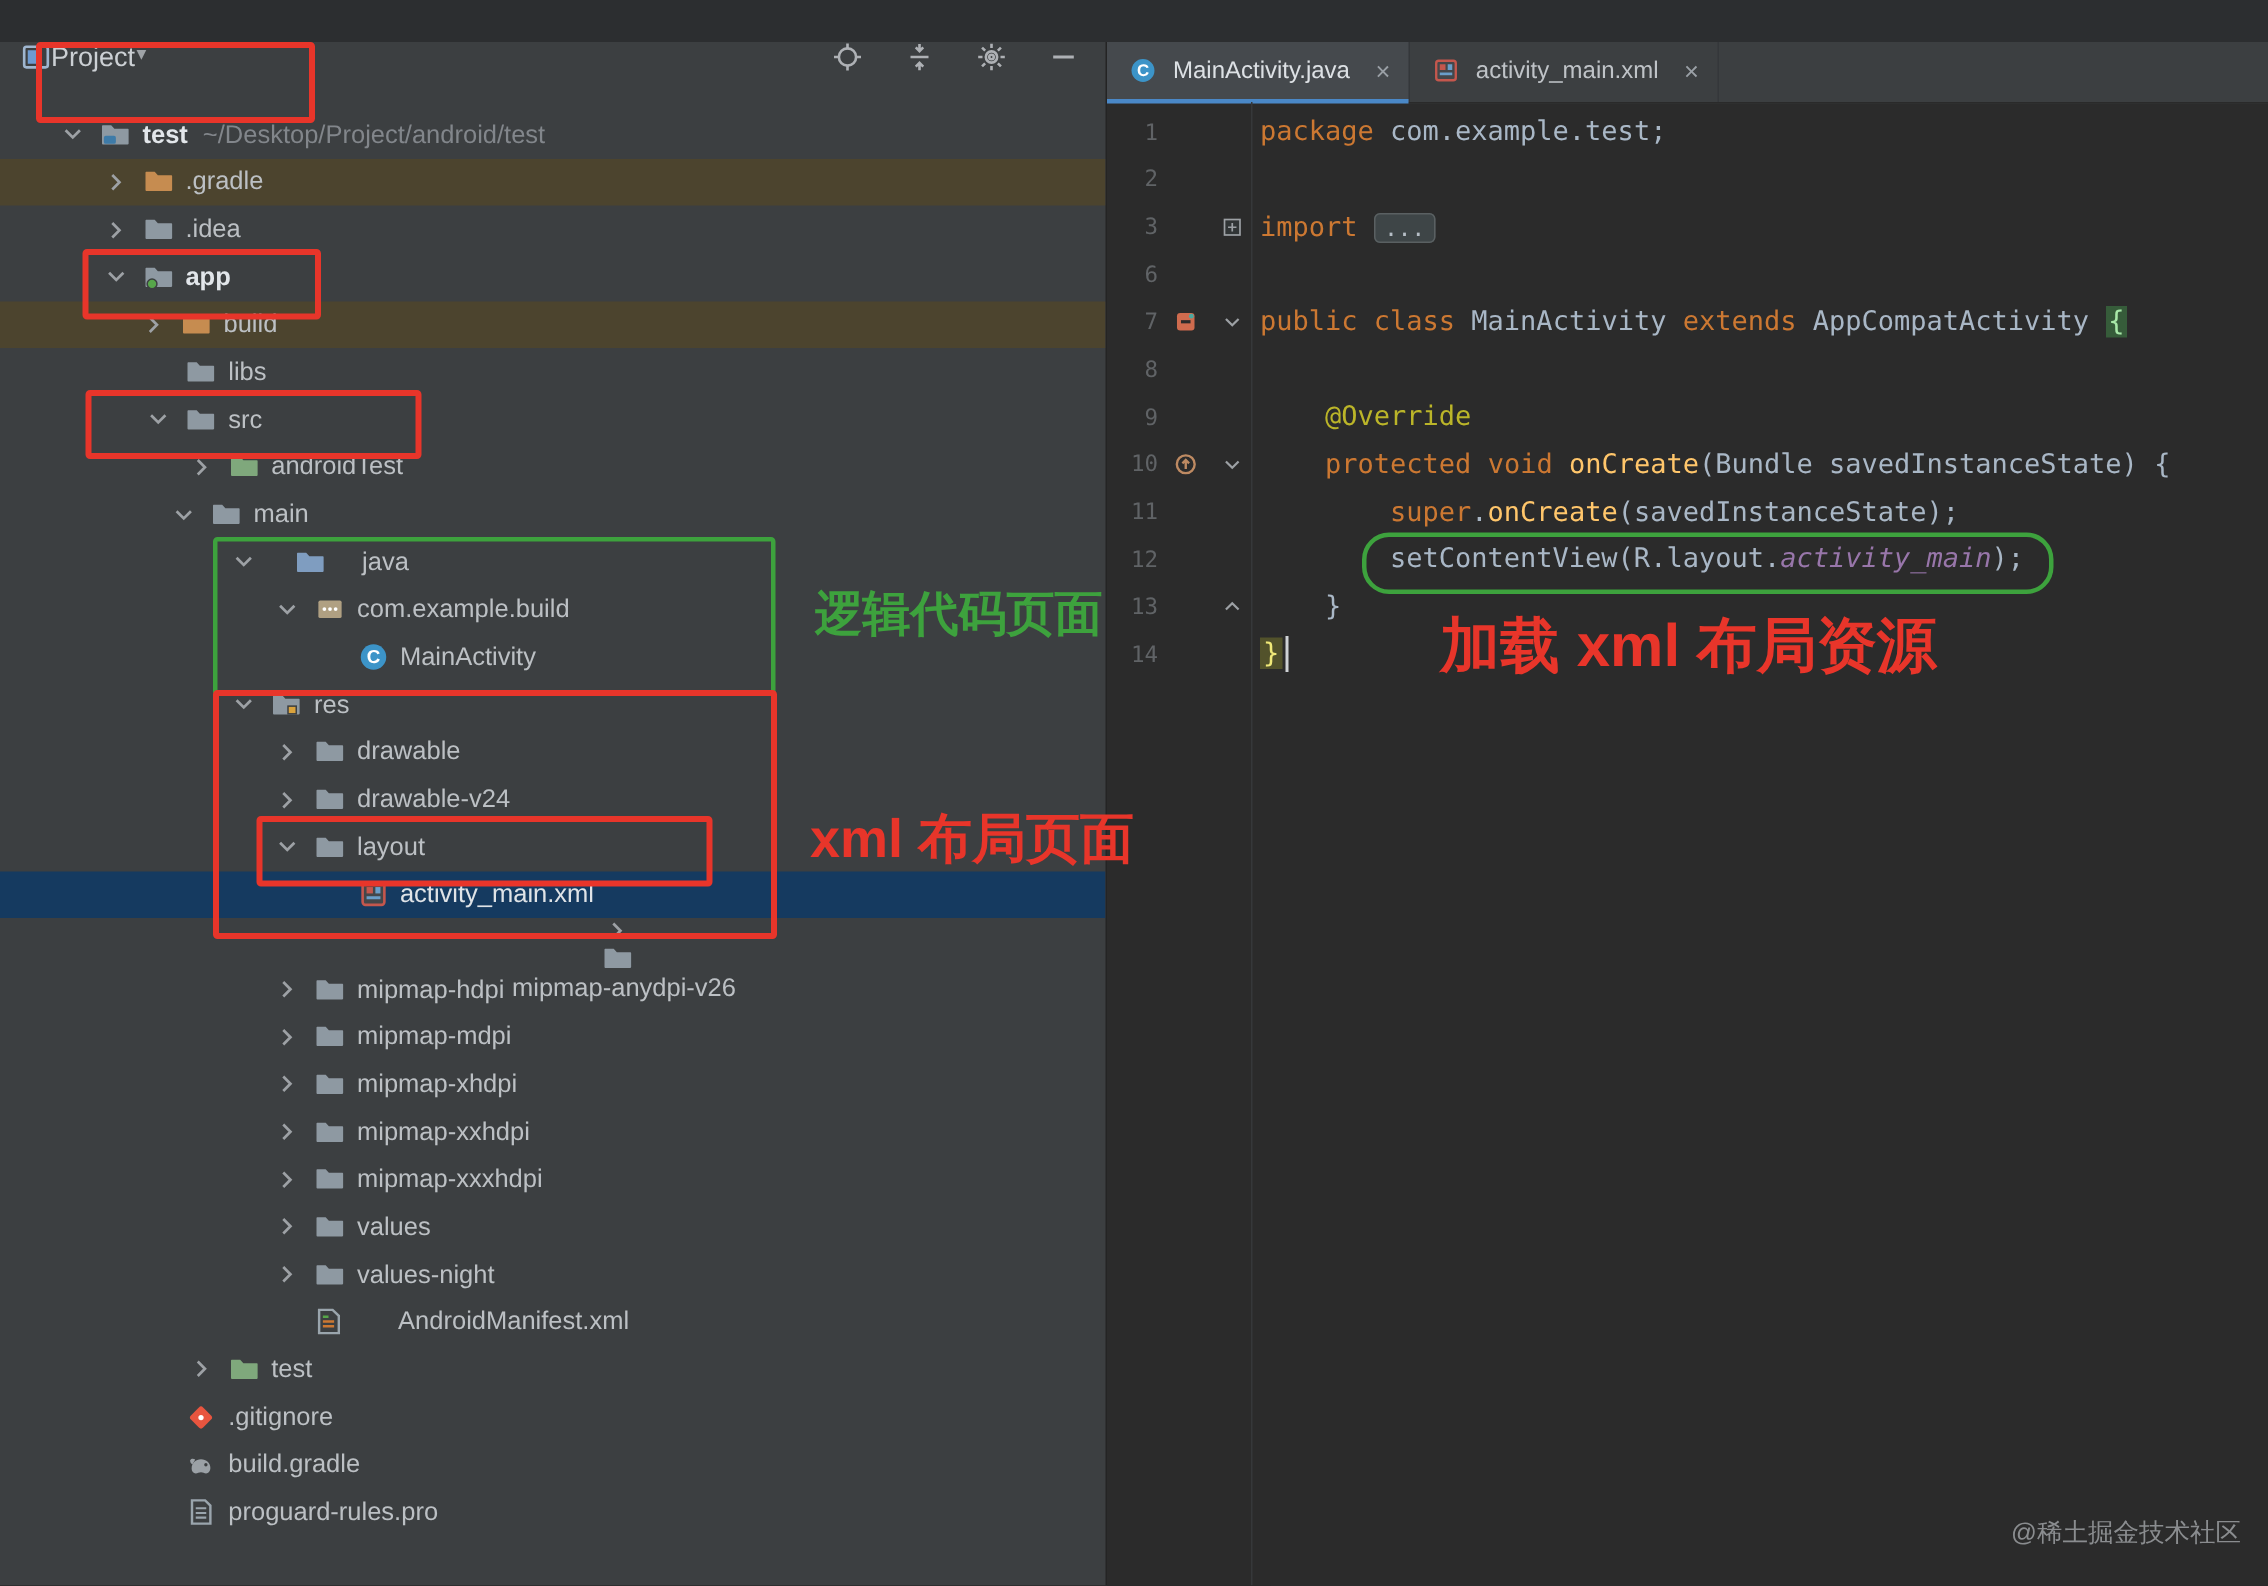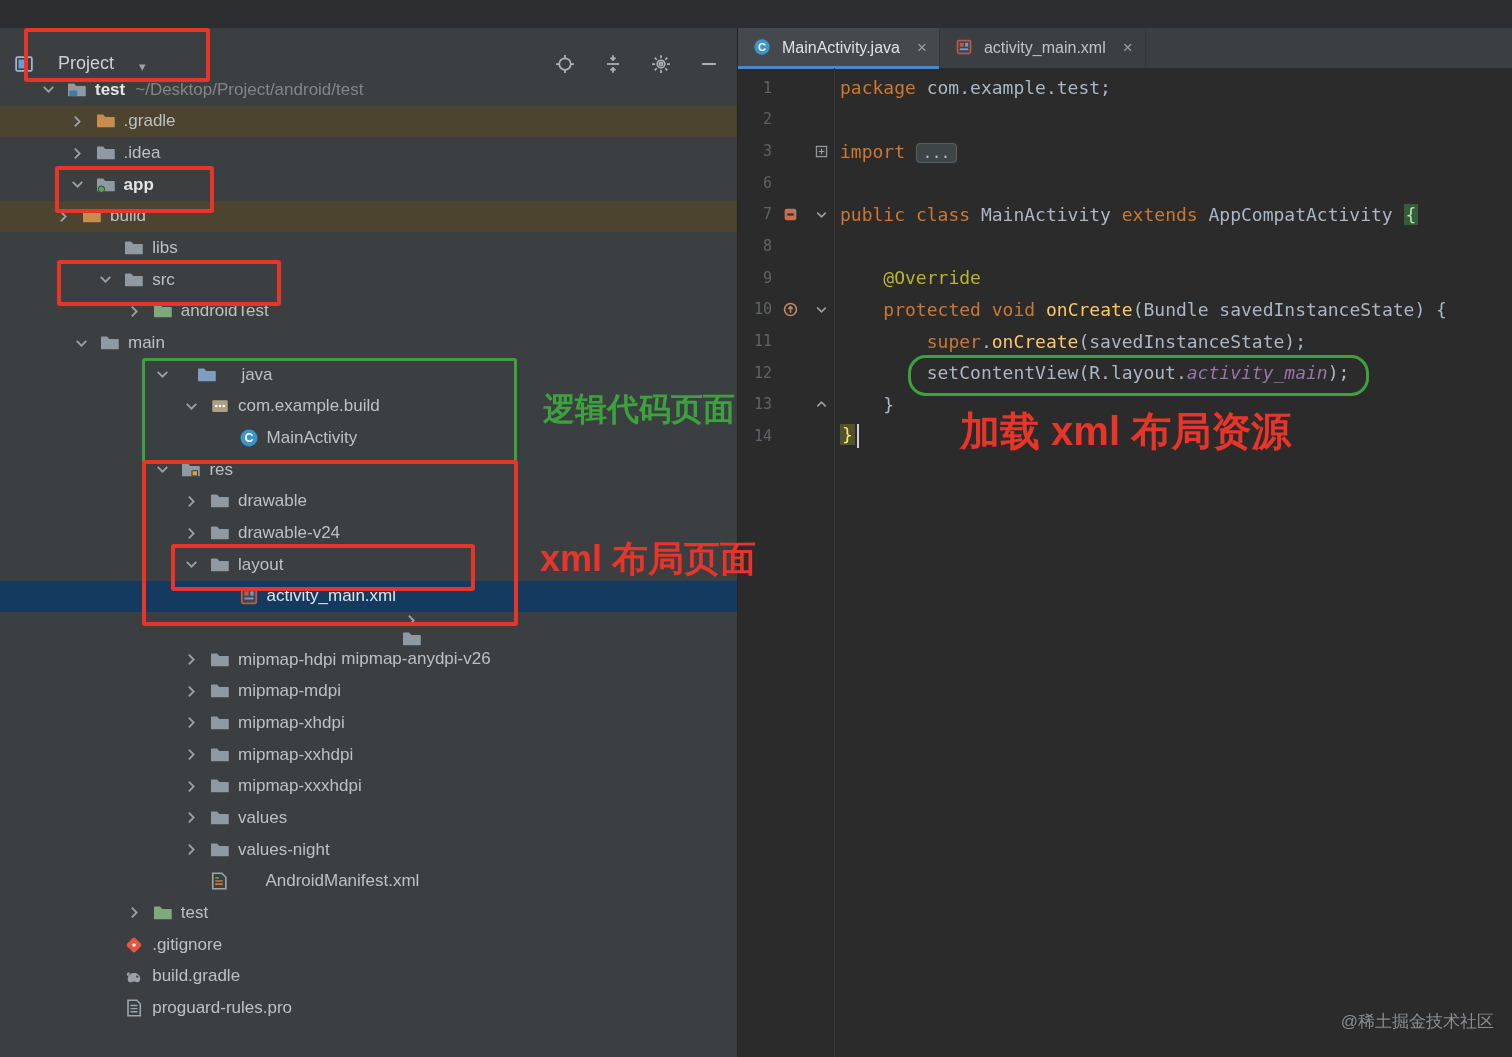--- a/index.html
+++ b/index.html
@@ -1,21 +1,21 @@
 <!DOCTYPE html>
 <html><head>
 <meta charset="utf-8">
 <style>
   html,body{margin:0;padding:0}
   body{width:1512px;height:1057px;position:relative;overflow:hidden;background:#2b2b2b;
        font-family:"Liberation Sans","DejaVu Sans",sans-serif}
   .top-strip{position:absolute;left:0;top:0;width:100%;height:28px;background:#2c2e30}
   
   .ppanel{position:absolute;left:0;top:28px;bottom:0;width:737px;background:#3c3f41;border-right:1px solid #242424}
-  .phead{height:46px;display:flex;align-items:flex-end;padding:0 14px;gap:24px}
+  .phead{height:46px;display:flex;align-items:flex-start;padding:0 14px;gap:0}
   .phtitle{color:#ccd0d4;font-size:18px}
   .phcaret{color:#9fa3a7;font-size:13px;margin-left:1px}
   .phead-icons{margin-left:auto;display:flex;align-items:center;gap:28px;padding-right:4px}
   .phicon-btn{width:20px;height:20px;display:inline-flex}
   .phicon-btn svg{width:20px;height:20px}
   .ticon{width:20px;height:20px;display:inline-flex;flex:none}
   .ticon svg{width:20px;height:20px}
   .tree{position:absolute;top:46px;left:0;right:0;bottom:0;overflow:hidden}
   .trow{height:31.66px;display:flex;align-items:center;font-size:17px;color:#bcc0c4;white-space:nowrap}
   .trow.modified{background:#4c442e}
@@ -154,21 +154,21 @@
           </svg>
         </span>
         <span class="ticon">
           <svg viewBox="0 0 16 16">
             <path fill="#8E99A2" d="M1.3 2.8h4.4l1.7 1.9h7.1c.28 0 .5.22.5.5v7.3c0 .28-.22.5-.5.5H1.3a.5.5 0 0 1-.5-.5V3.3c0-.28.22-.5.5-.5z"></path>
             <circle cx="4.3" cy="11.4" r="2.6" fill="#57A64A" stroke="#3c3f41" stroke-width="0.8"></circle>
           </svg>
         </span>
         <span class="tlabel bold">app</span>
       </div>
-      <div class="trow modified" style="padding-left: 55px;">
+      <div class="trow modified" style="padding-left: 94px;">
         <span class="chev">
           <svg viewBox="0 0 16 16" fill="none" stroke="#9DA1A5" stroke-width="1.7">
             <path d="M5.5 3.5L10 8l-4.5 4.5"></path>
           </svg>
         </span>
         <span class="ticon">
           <svg viewBox="0 0 16 16">
             <path fill="#C68C50" d="M1.3 2.8h4.4l1.7 1.9h7.1c.28 0 .5.22.5.5v7.3c0 .28-.22.5-.5.5H1.3a.5.5 0 0 1-.5-.5V3.3c0-.28.22-.5.5-.5z"></path>
           </svg>
         </span>
@@ -202,21 +202,21 @@
             <path d="M5.5 3.5L10 8l-4.5 4.5"></path>
           </svg>
         </span>
         <span class="ticon">
           <svg viewBox="0 0 16 16">
             <path fill="#7FA87C" d="M1.3 2.8h4.4l1.7 1.9h7.1c.28 0 .5.22.5.5v7.3c0 .28-.22.5-.5.5H1.3a.5.5 0 0 1-.5-.5V3.3c0-.28.22-.5.5-.5z"></path>
           </svg>
         </span>
         <span class="tlabel">androidTest</span>
       </div>
-      <div class="trow" style="padding-left: 73px;">
+      <div class="trow" style="padding-left: 114px;">
         <span class="chev">
           <svg viewBox="0 0 16 16" fill="none" stroke="#9DA1A5" stroke-width="1.7">
             <path d="M3.5 5.5L8 10l4.5-4.5"></path>
           </svg>
         </span>
         <span class="ticon">
           <svg viewBox="0 0 16 16">
             <path fill="#8E99A2" d="M1.3 2.8h4.4l1.7 1.9h7.1c.28 0 .5.22.5.5v7.3c0 .28-.22.5-.5.5H1.3a.5.5 0 0 1-.5-.5V3.3c0-.28.22-.5.5-.5z"></path>
           </svg>
         </span>

